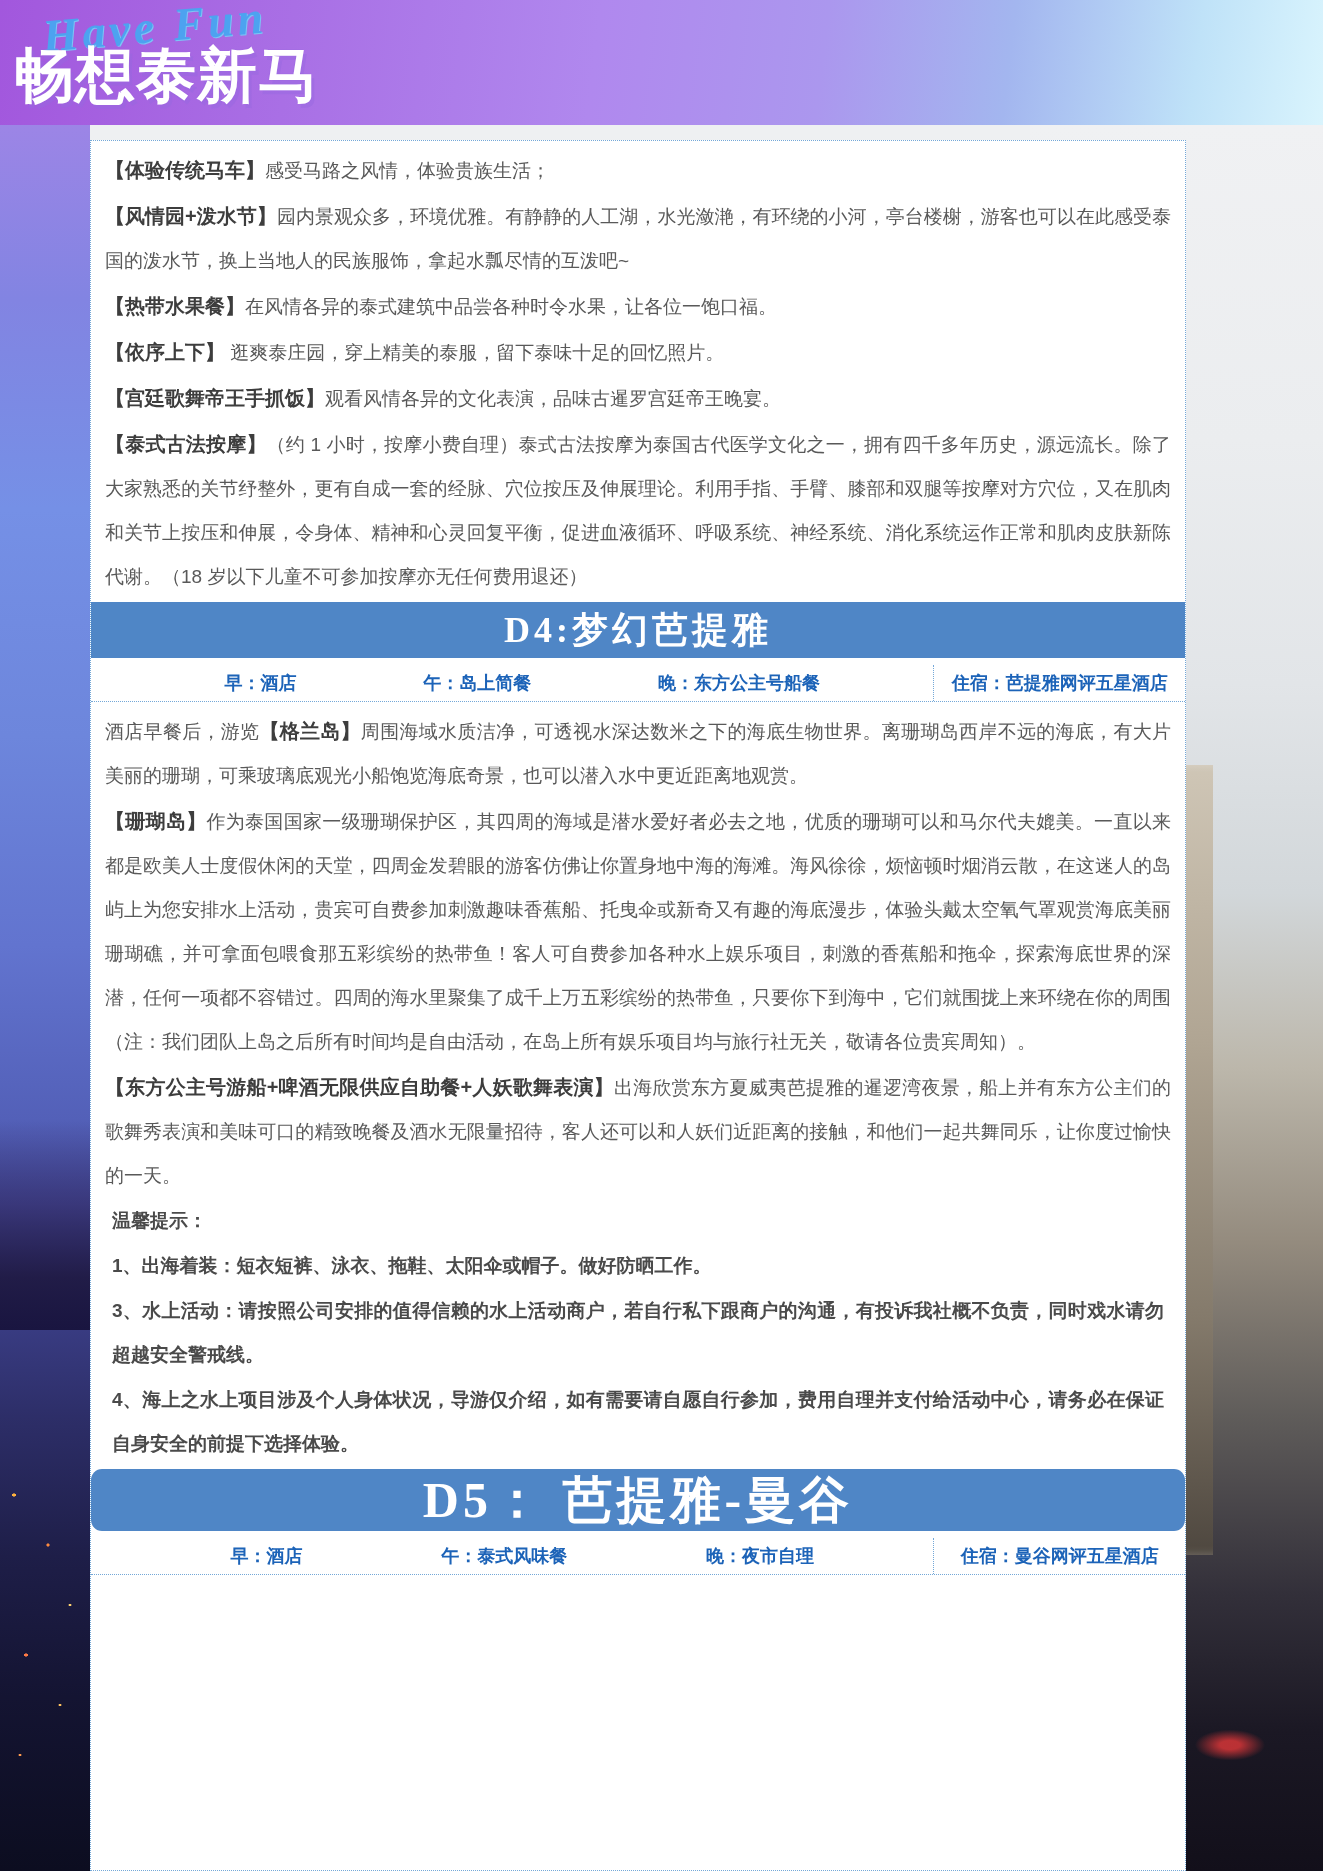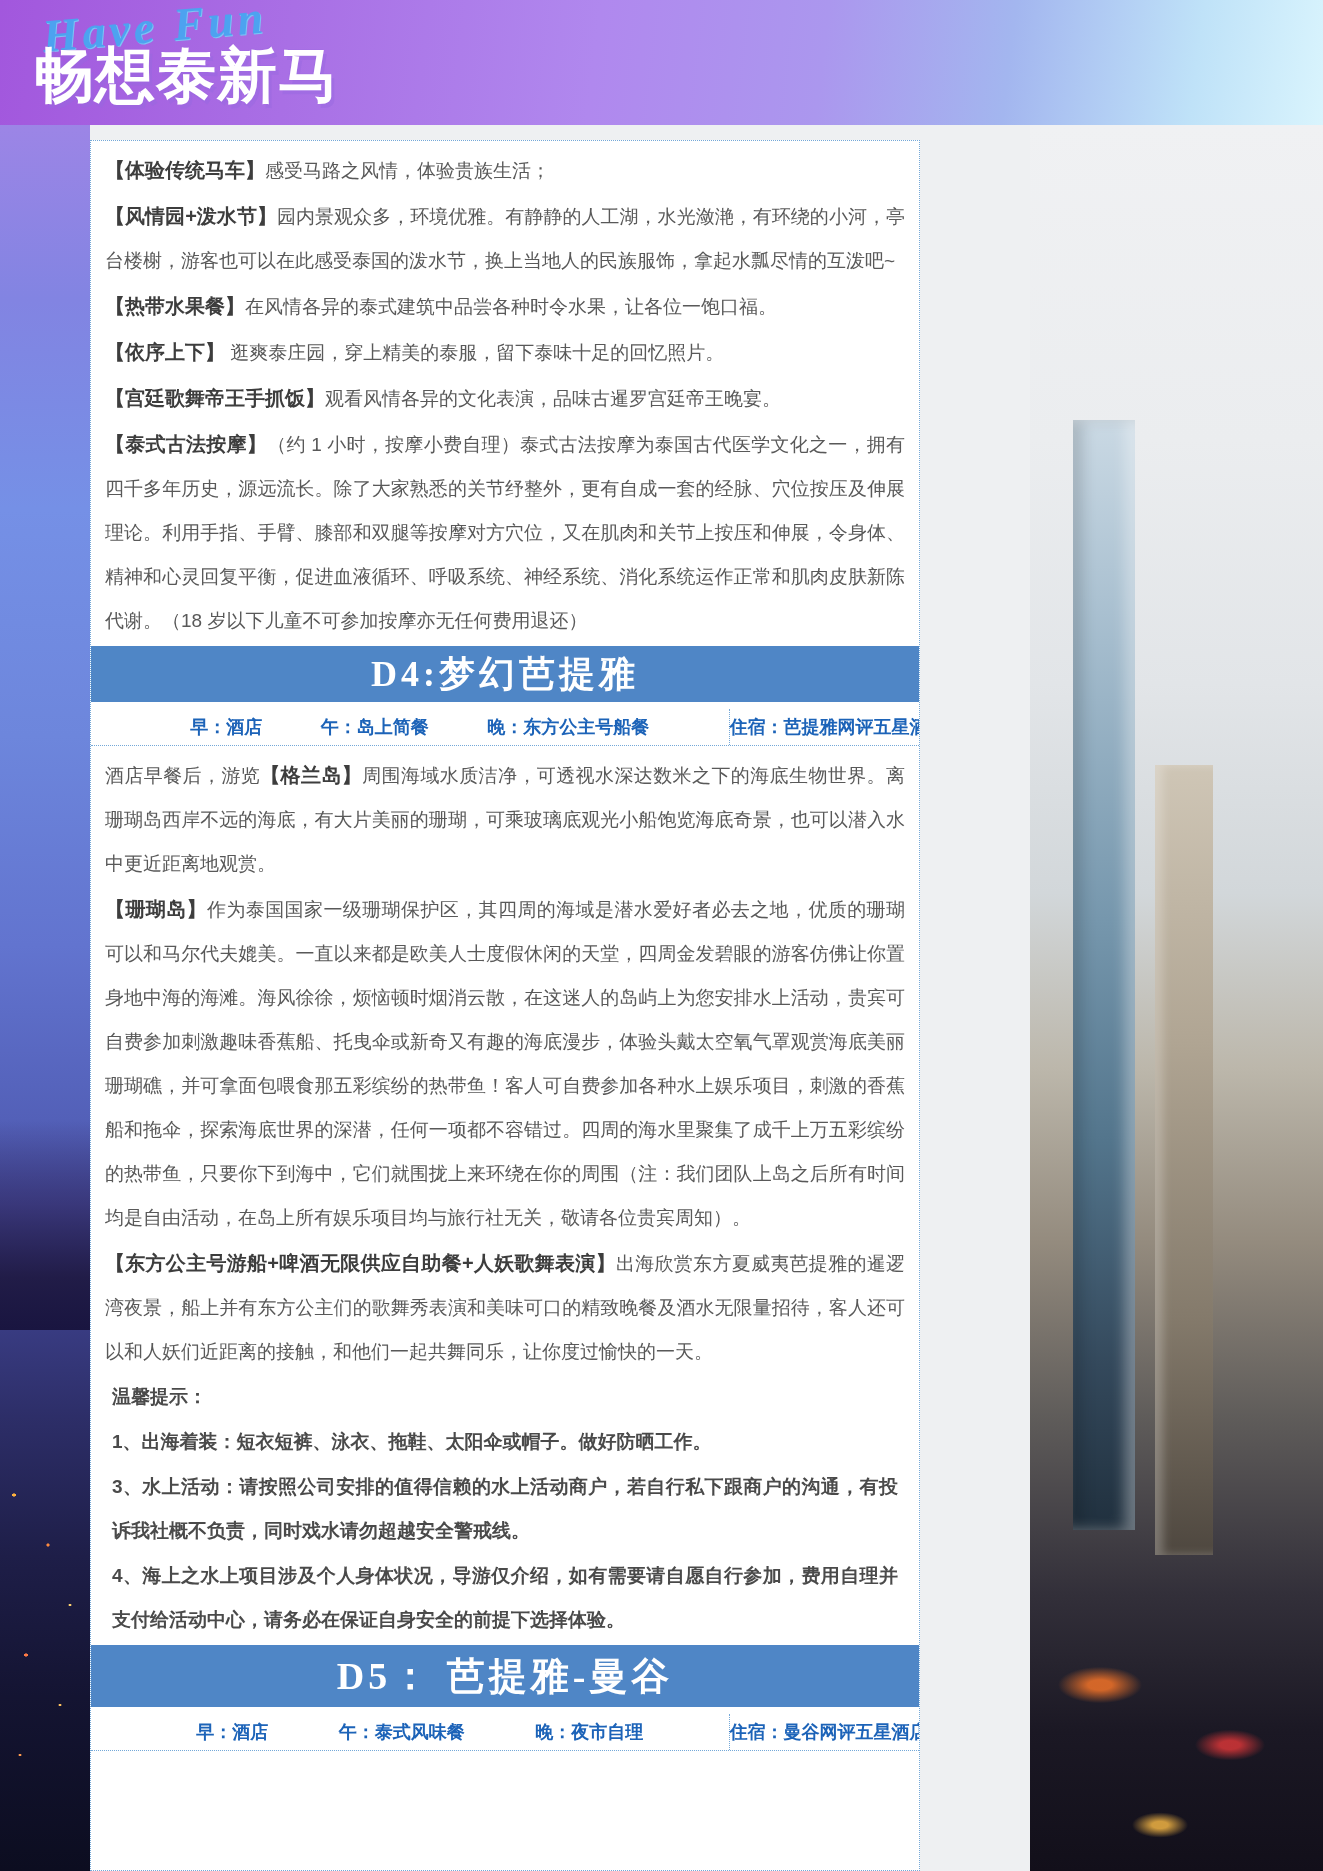--- a/index.html
+++ b/index.html
@@ -9,21 +9,21 @@
   
   .top-banner{position:absolute;left:0;top:0;width:1323px;height:125px;z-index:4;
     background:linear-gradient(97deg,#a257dd 0%,#a96fe5 22%,#b088ee 45%,#ab97ee 62%,
                #a3b6ef 76%,#bfe2f8 90%,#d9f4fd 100%);}
   .logo{position:absolute;left:14px;top:0;width:300px;height:125px;}
   .logo-script{position:absolute;left:28px;top:0;font-family:"Liberation Serif",serif;
     font-style:italic;font-weight:bold;font-size:46px;color:#4da2f0;
     transform:rotate(-5deg);letter-spacing:4px;text-shadow:1px 1px 0 #7cc4f5;}
   .logo-cn{position:absolute;left:0;top:36px;font-size:60px;font-weight:bold;color:#ffffff;
     letter-spacing:1px;white-space:nowrap;
-    text-shadow:3px 4px 0 rgba(150,105,225,0.45),-1px -1px 0 rgba(150,105,225,0.25);margin-left:20px;}
+    text-shadow:3px 4px 0 rgba(150,105,225,0.45),-1px -1px 0 rgba(150,105,225,0.25);}
 
   
   .bg-left{position:absolute;left:0;top:125px;width:90px;height:1746px;z-index:1;
     background:linear-gradient(180deg,#9c85e6 0%,#8284e2 10%,#7590e6 22%,#6d86dc 35%,
                #6274cf 47%,#5360b8 57%,#3f4390 66%,#2d2e68 74%,#1e1e48 82%,
                #141432 90%,#0c0d20 100%);}
   .left-city{position:absolute;left:0;top:995px;width:90px;height:210px;
     background:linear-gradient(180deg,rgba(40,32,80,0) 0%,rgba(45,35,90,0.55) 40%,
                rgba(30,24,64,0.9) 75%,#191540 100%);}
   .left-lights{position:absolute;left:0;top:1330px;width:90px;height:330px;
@@ -46,34 +46,34 @@
     box-shadow:inset 8px 0 10px rgba(255,255,255,0.25);}
   .right-lights{position:absolute;right:0;top:1470px;width:293px;height:401px;
     background-image:
       radial-gradient(60px 26px at 70px 90px,rgba(255,120,40,0.8) 20%,rgba(255,120,40,0) 70%),
       radial-gradient(50px 22px at 200px 150px,rgba(255,60,60,0.7) 20%,rgba(255,60,60,0) 70%),
       radial-gradient(40px 18px at 130px 230px,rgba(255,190,70,0.8) 20%,rgba(255,190,70,0) 70%),
       radial-gradient(70px 30px at 240px 300px,rgba(255,140,50,0.7) 20%,rgba(255,140,50,0) 70%),
       radial-gradient(45px 20px at 40px 330px,rgba(255,90,90,0.65) 20%,rgba(255,90,90,0) 70%);}
 
   
-  .panel{position:absolute;left:90px;top:140px;width:830px;height:1731px;z-index:3;
+  .panel{position:absolute;left:90px;top:140px;width:1096px;height:1731px;z-index:3;
     background:#ffffff;border:1px dotted #74a8d8;box-sizing:border-box;
     padding:6px 14px 12px 14px;overflow:hidden;}
 
   .para{font-size:19px;line-height:44px;color:#595959;text-align:justify;margin:1px 0;}
   .para b{color:#3d3d3d;font-size:20px;}
   .tip{font-size:19px;line-height:44px;color:#4a4a4a;font-weight:bold;
        text-align:justify;margin:1px 7px;}
 
   .day-banner{margin:3px -14px 0 -14px;height:56px;background:#4f86c6;
     display:flex;align-items:center;justify-content:center;
     color:#ffffff;font-weight:bold;font-size:36px;letter-spacing:4px;
     font-family:"Liberation Serif",serif;text-align:center;}
-  .day-banner.tall{height:62px;font-size:38px;}
+  .day-banner.tall{height:62px;font-size:50px;border-radius:11px;}
 
   .meal-row{display:flex;margin:7px -14px;height:36px;
     border-bottom:1px dotted #74a8d8;background:#ffffff;
     font-size:18px;font-weight:bold;color:#1c63b8;}
   .meal-left{flex:0 0 77%;display:flex;align-items:center;
     justify-content:space-around;padding:0 50px 0 70px;box-sizing:border-box;}
   .meal-right{flex:1 1 auto;border-left:1px dotted #74a8d8;display:flex;
     align-items:center;justify-content:center;white-space:nowrap;overflow:visible;font-family:Liberation Serif, serif;}
   .meal-left span,.meal-right span{white-space:nowrap;}
 </style>

